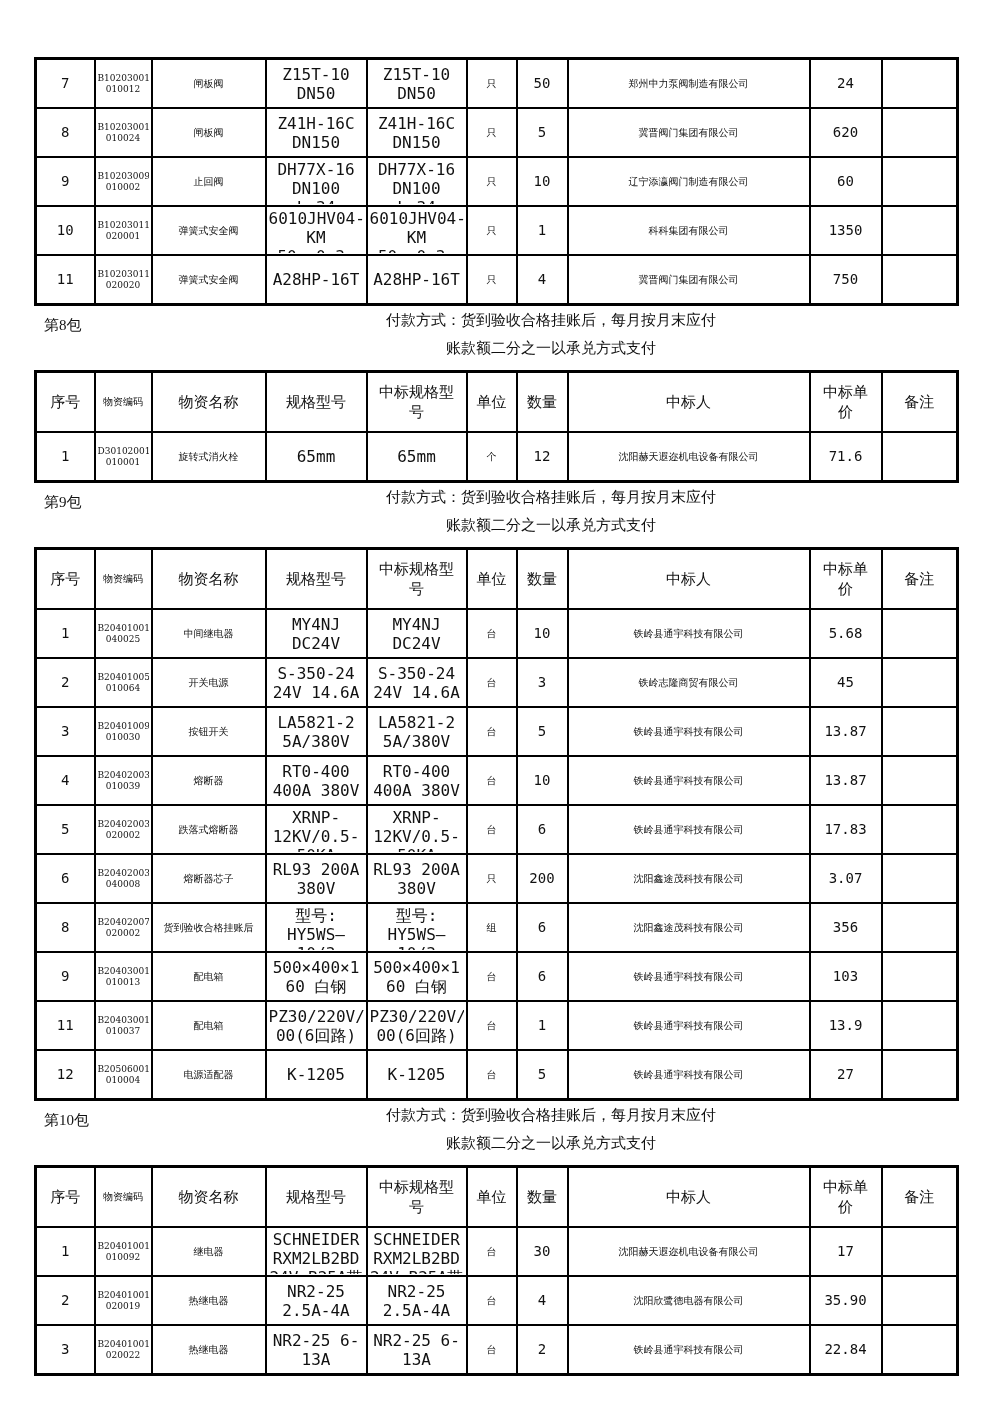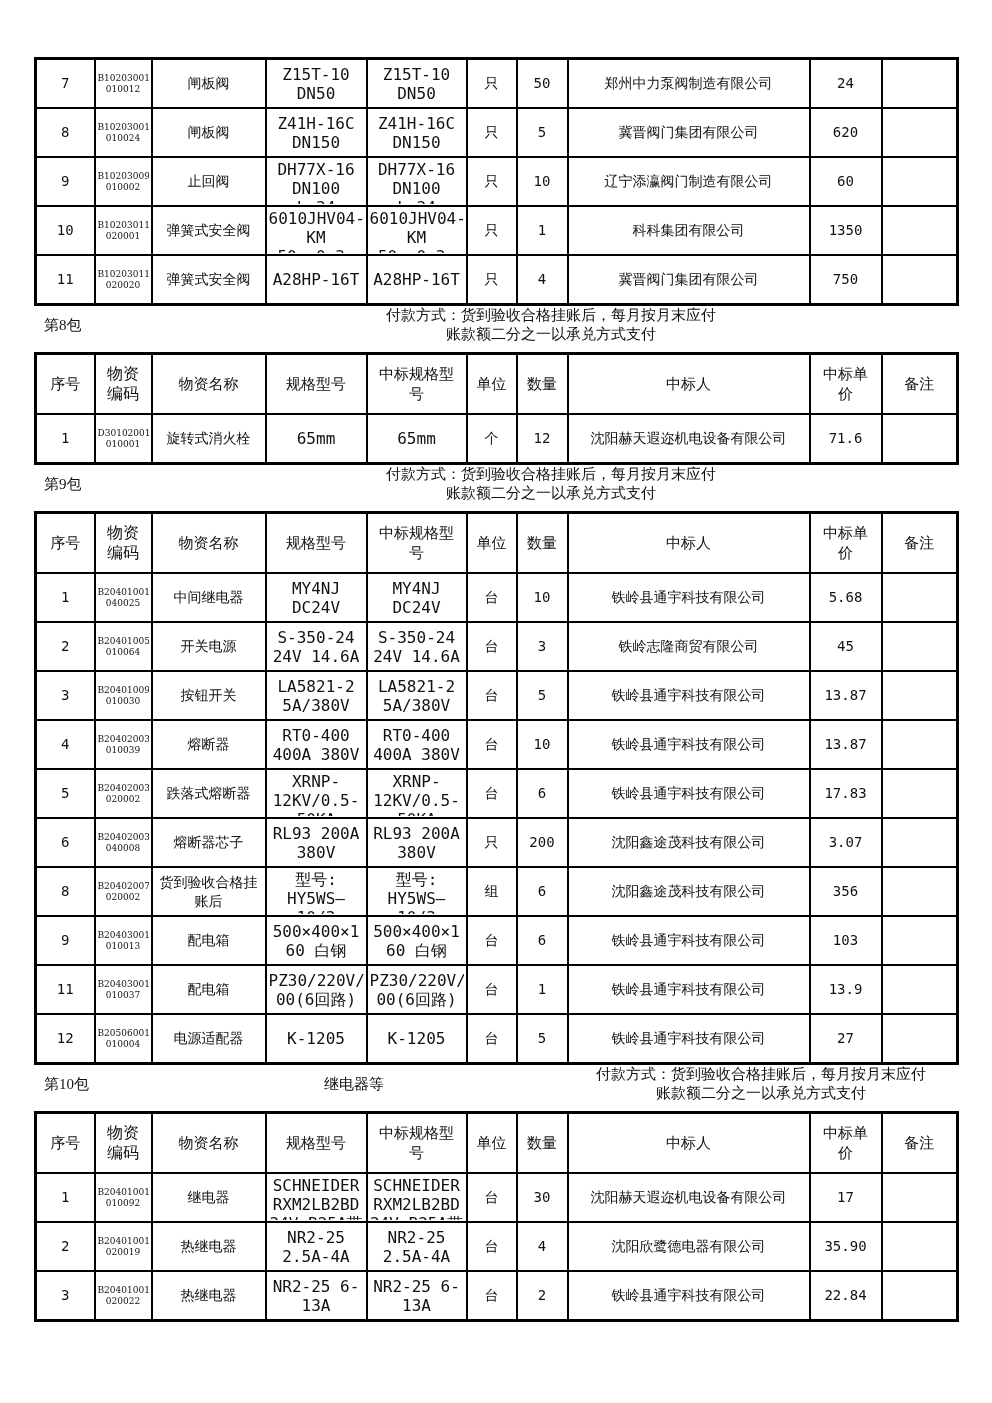--- a/index.html
+++ b/index.html
@@ -20,21 +20,21 @@
   table.award td, table.award th{
     border:2px solid #000;
     text-align:center;
     vertical-align:middle;
     padding:0 2px;
     font-weight:normal;
     overflow:hidden;
   }
   table.award td{height:47px;}
   table.award th{height:58px;font-size:15px;padding:0 6px;}
-  table.award th.col-code{font-size:16px;}
+  table.award th.col-code{font-size:10px;}
   .cell-text{
     white-space:pre-line;
     max-height:44px;
     overflow:hidden;
     line-height:19px;
     margin:0 auto;
   }
   th .cell-text{max-height:56px;line-height:20px;}
   td.col-no, td.col-qty, td.col-price{
     font-family:"DejaVu Sans Mono","Liberation Mono",monospace;
@@ -43,35 +43,35 @@
   td.col-spec, td.col-bid_spec{
     font-family:"DejaVu Sans Mono","Liberation Mono",monospace;
     font-size:16px;
   }
   td.col-code{
     font-family:"DejaVu Serif","Liberation Serif",serif;
     font-weight:bold;
     font-size:9px;
   }
   td.col-code .cell-text{line-height:11px;}
-  td.col-name, td.col-winner, td.col-unit{font-size:14px;}
+  td.col-name, td.col-winner, td.col-unit{font-size:10px;}
   .tbl-first{margin-top:57px;}
   .section-heading{
     display:flex;
     align-items:flex-start;
     margin:0 34px 8px 34px;
     font-size:15px;
   }
   .pkg-label{width:100px;padding-top:10px;text-align:left;padding-left:10px;}
   .pkg-title{width:420px;text-align:center;padding-top:10px;}
   .payment{
     flex:1;
     text-align:center;
     white-space:pre-line;
-    line-height:19px;
+    line-height:28px;
   }
 </style>
 </head>
 <body>
 
 <div class="page">
 
   <table class="award tbl-first">
     <colgroup>
       <col style="width:59px">
@@ -758,21 +758,20 @@
           </td>
           <td class="col-note">
             <div class="cell-text"></div>
           </td>
         </tr>
       </tbody>
   </table>
 
   <div class="section-heading">
     <div class="pkg-label">第10包</div>
-    <div class="pkg-title">继电器等</div>
     <div class="payment">付款方式：货到验收合格挂账后，每月按月末应付
 账款额二分之一以承兑方式支付</div>
   </div>
 
   <table class="award">
     <colgroup>
       <col style="width:59px">
         <col style="width:57px">
         <col style="width:114px">
         <col style="width:101px">

